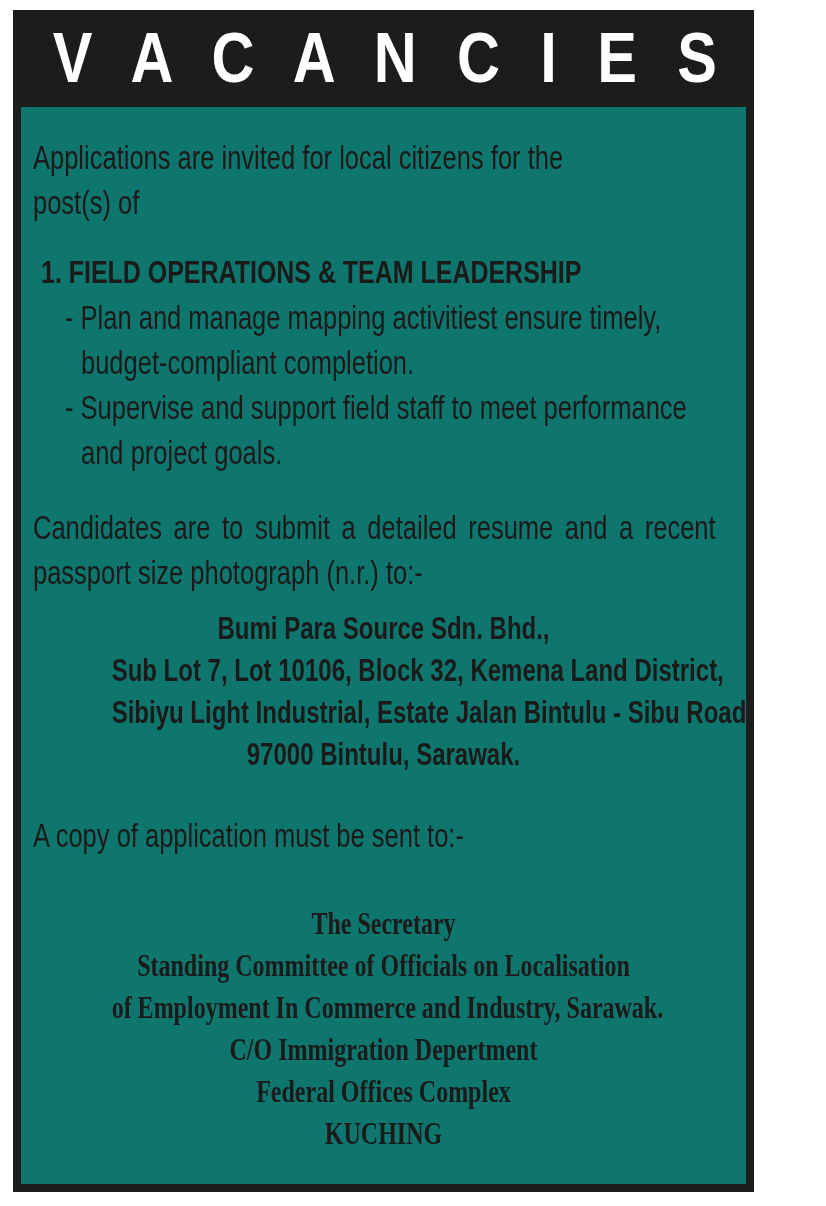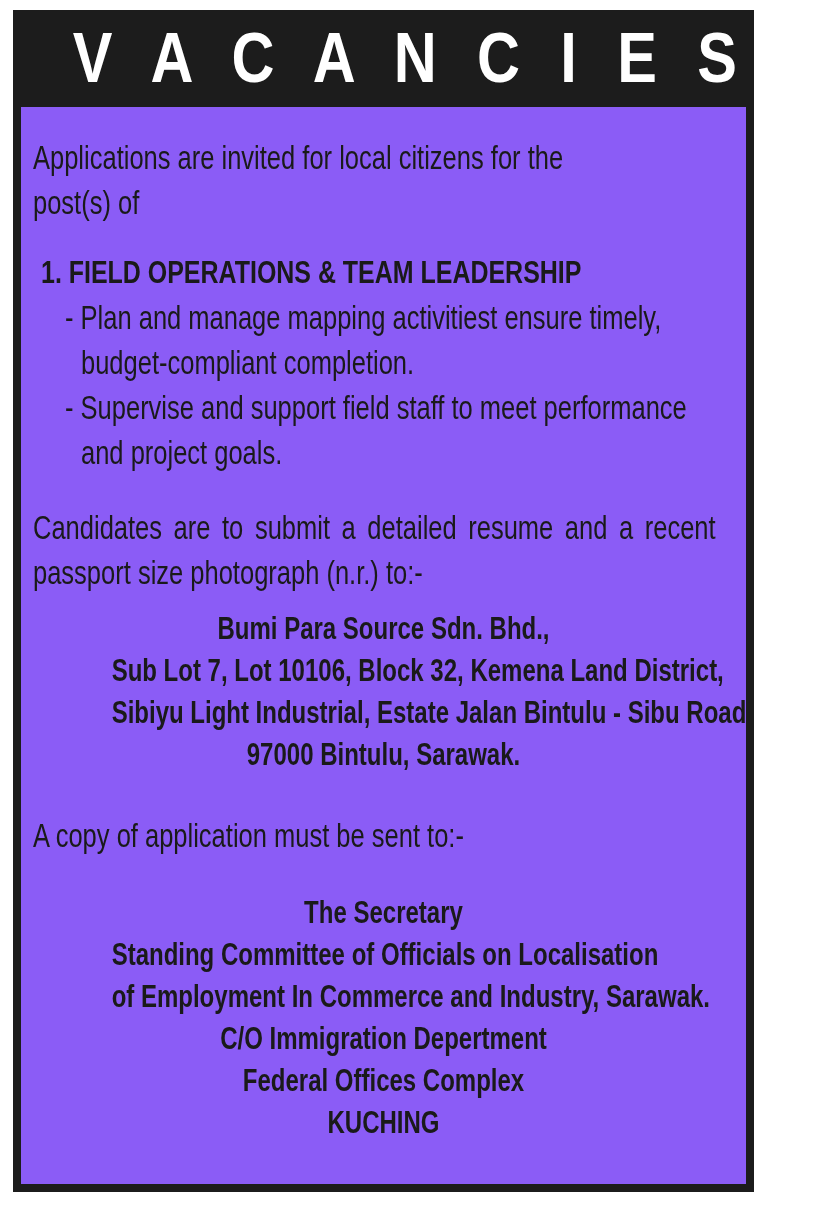--- a/index.html
+++ b/index.html
@@ -24,20 +24,21 @@
     height: 1182px;
     background: #1c1c1c;
     box-sizing: border-box;
   }
 
   
   .masthead {
     height: 97px;
     display: flex;
     align-items: center;
+    justify-content: center;
     overflow: hidden;
   }
   .masthead-title {
     color: #ffffff;
     font-weight: 700;
     font-size: 70px;
     letter-spacing: 0.20em;
     margin-right: -0.20em; 
     white-space: nowrap;
     transform: scaleX(0.85);
@@ -45,21 +46,21 @@
     line-height: 97px;
   }
 
   
   .paper {
     position: absolute;
     left: 8px;
     right: 8px;
     top: 97px;
     bottom: 8px;
-    background: #8b5cf6;
+    background: #0f766e;
     color: #1a1a1a;
     overflow: hidden;
   }
 
   
   .line {
     white-space: nowrap;
     font-size: 34px;
     line-height: 45px;
     transform: scaleX(0.75);
@@ -90,21 +91,21 @@
     font-weight: 700;
     font-size: 32px;
     line-height: 42px;
     text-align: center;
     white-space: nowrap;
     transform: scaleX(0.75);
     transform-origin: center center;
   }
   .company-block   { margin-top: 12px; }
   .copy-block      { margin: 38px 0 8px 12px; }
-  .secretary-block { margin-top: 33px; }
+  .secretary-block { margin-top: 44px; font-family: Liberation Serif, serif; }
 </style>
 </head>
 <body>
 
 <div class="ad-frame">
 
   <div class="masthead">
     <div class="masthead-title">V A C A N C I E S</div>
   </div>
 

